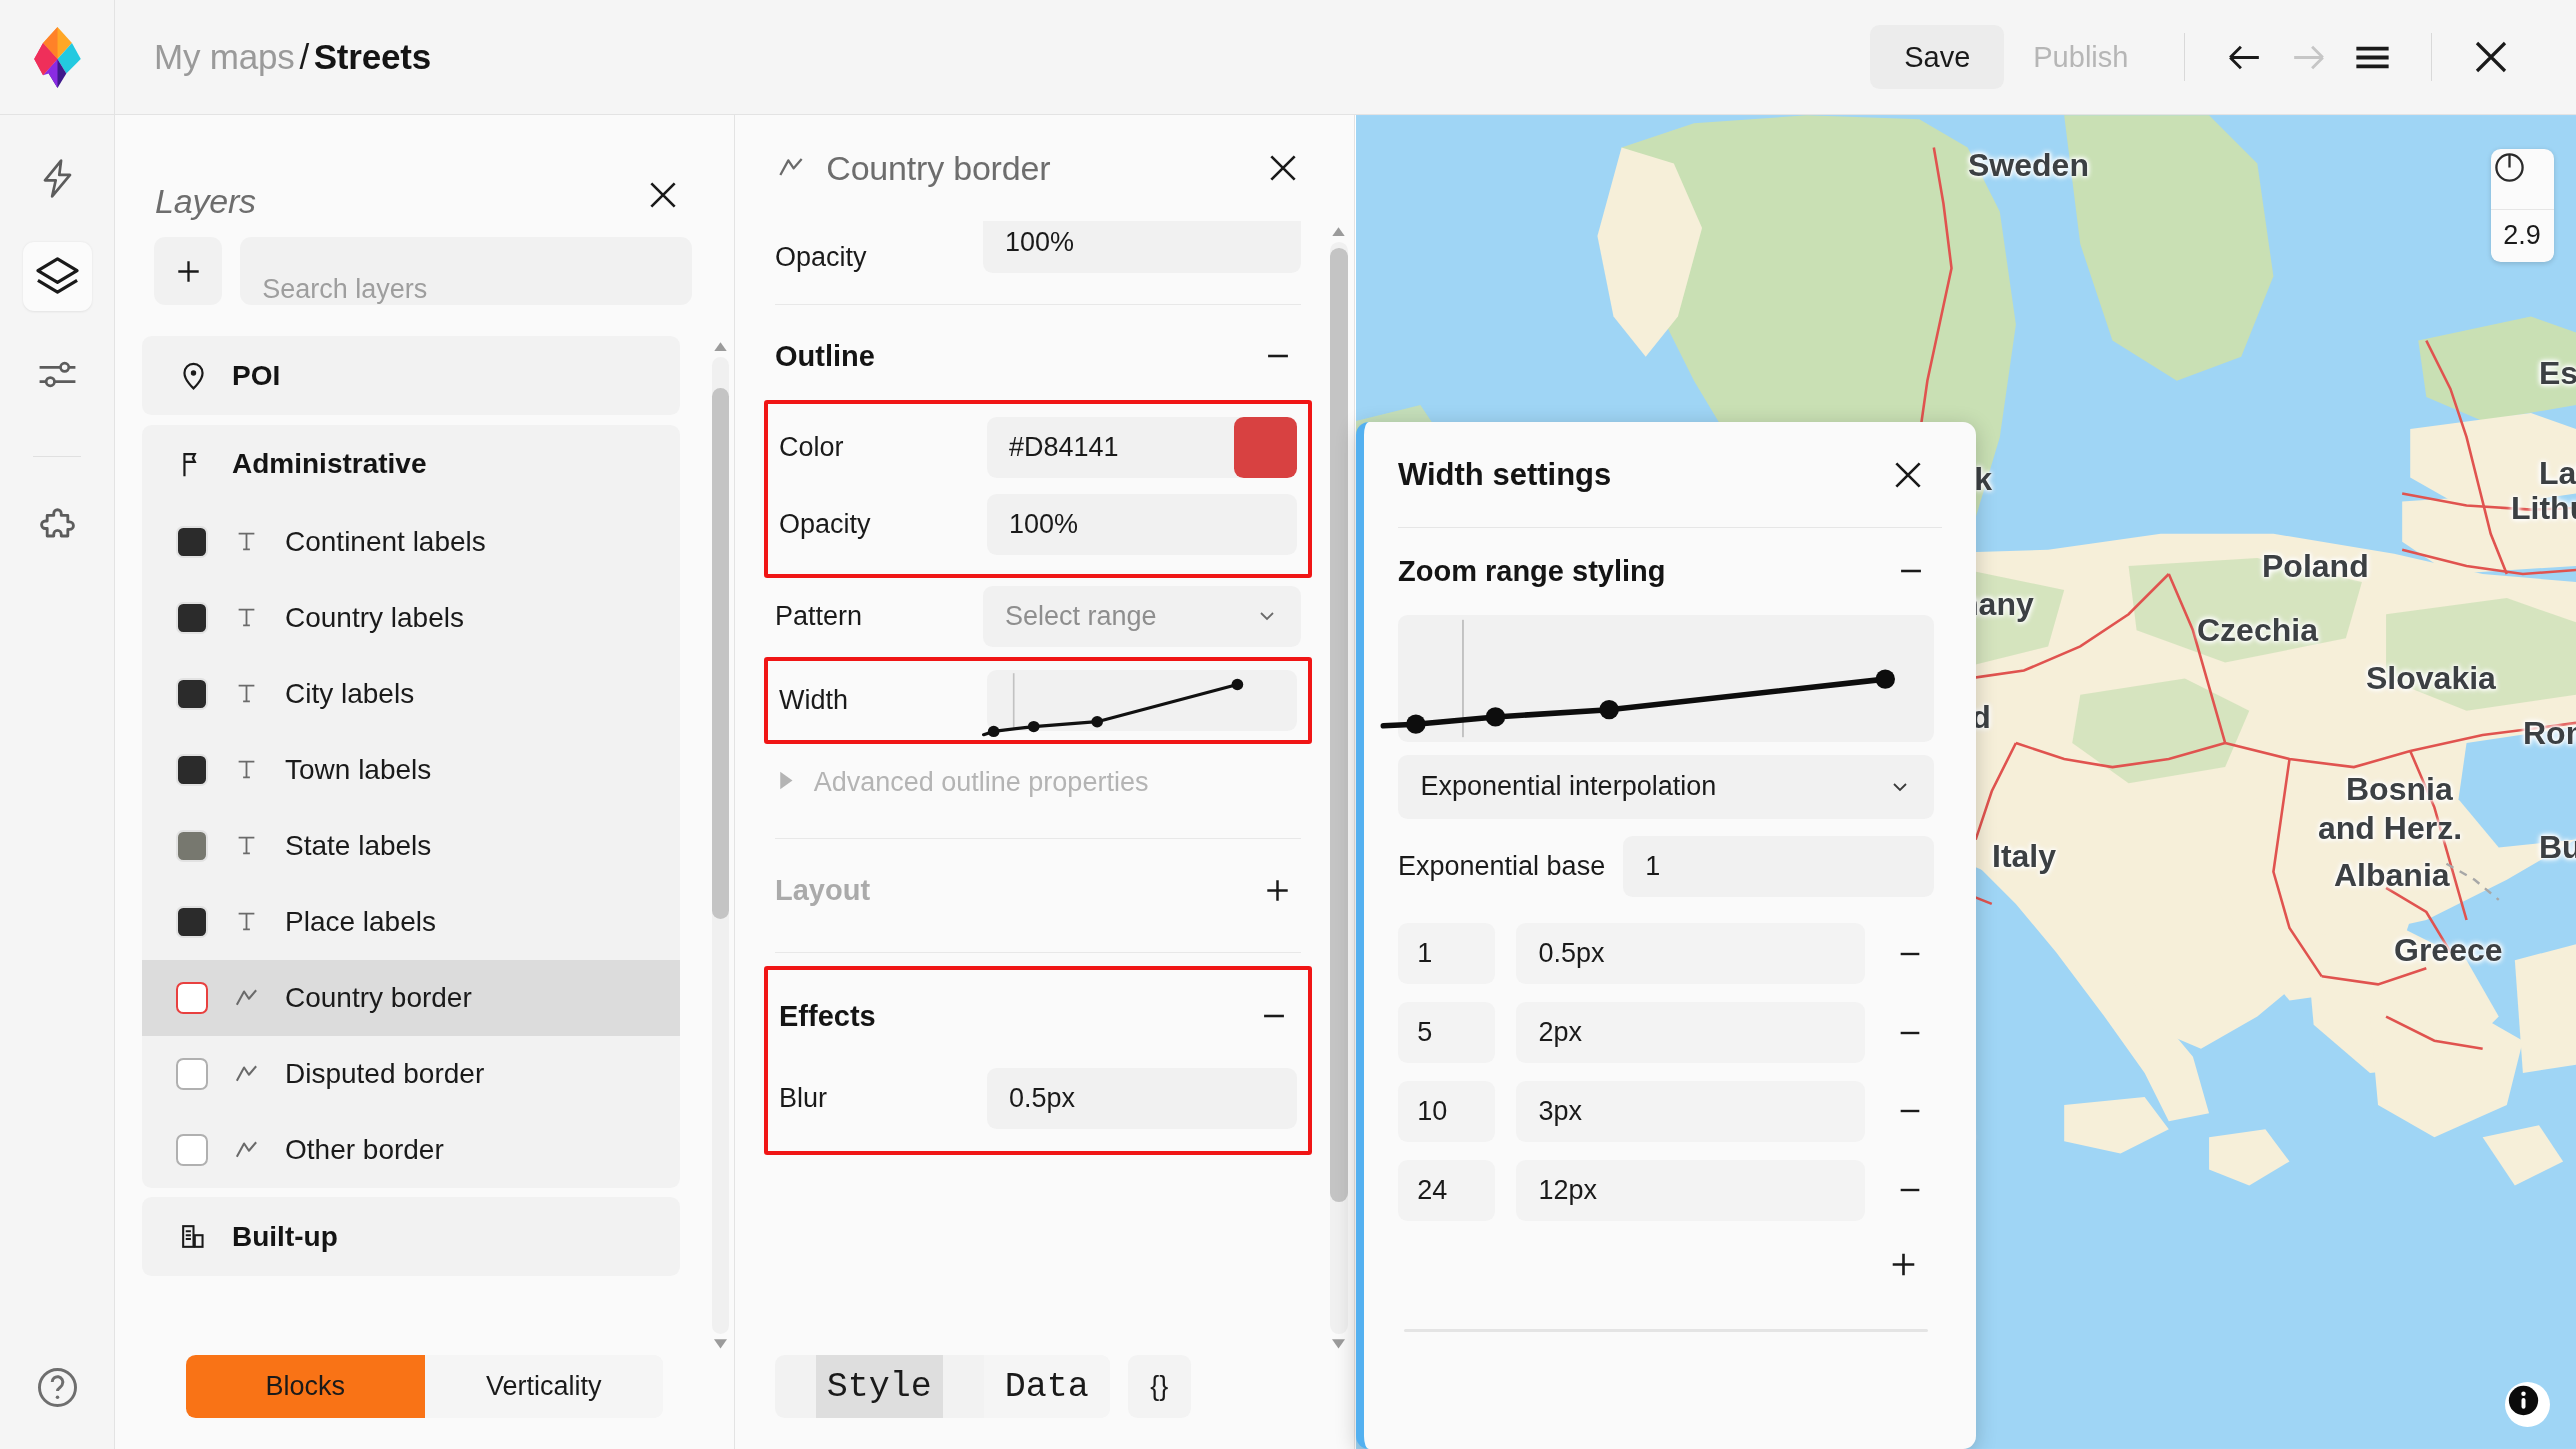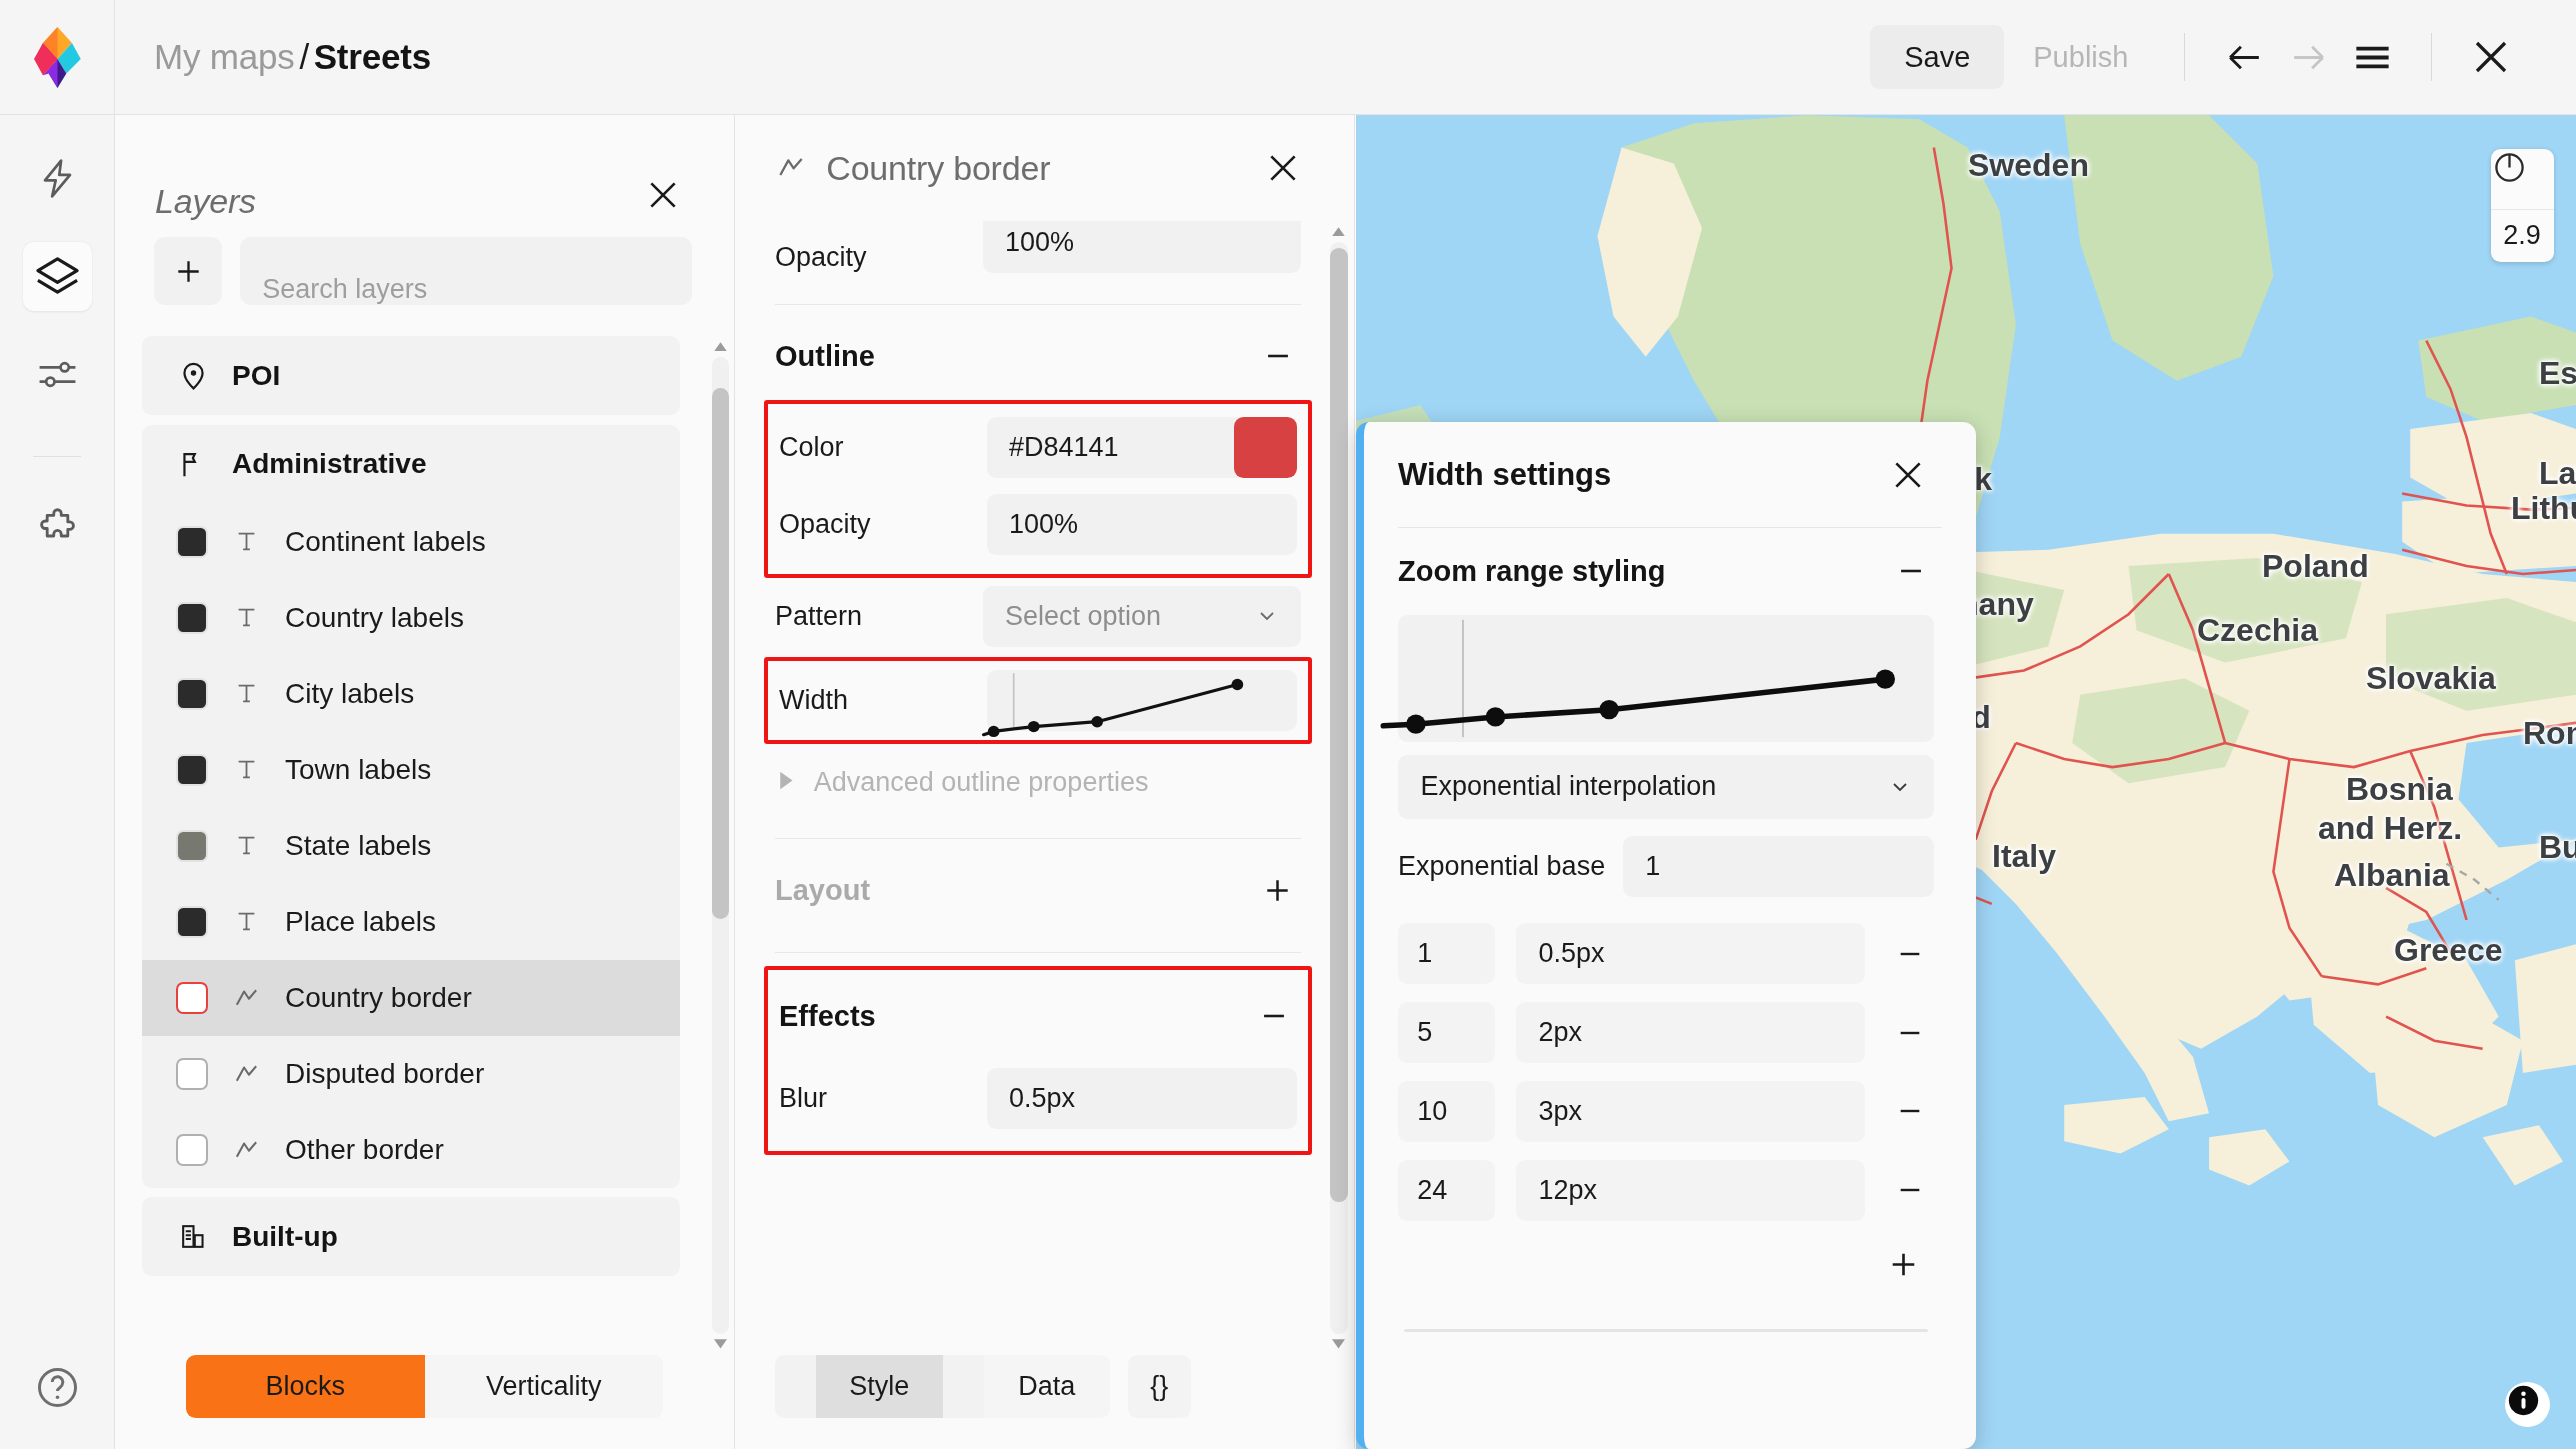--- a/index.html
+++ b/index.html
@@ -189,21 +189,21 @@
 
   .pscroll { position:absolute; top: 0; right: 6.4px; width: 17.7px; height: 100%; }
   .pscroll .track { position:absolute; top: 21px; bottom: 21px; left: 0; width: 17.7px; background: #f0f0f0; border-radius: 8.9px;}
   .pscroll .thumb { position:absolute; top: 27px; left: 0; width: 17.7px; height: 954px; background: #c4c4c4; border-radius: 8.9px;}
   .pscroll .arrow { position:absolute; left: 2.4px; }
   .pscroll .arrow.up { top: 3.2px; }
   .pscroll .arrow.down { bottom: 3.2px; }
 
   .props-foot { display:flex; align-items:center; gap: 17.7px; padding: 0 45px 31px 40px; }
   .seg2 { display:flex; width: 335px; height: 63px; border-radius: 9.7px; overflow:hidden; background:#f2f2f2; }
-  .seg2 button { flex:1; border:none; cursor:pointer; background:#f5f5f5; font-size:27px; color:#1a1a1a; font-family: Liberation Sans, sans-serif; margin-left: 41px;}
+  .seg2 button { flex:1; border:none; cursor:pointer; background:#f5f5f5; font-size:35px; color:#1a1a1a; font-family: Liberation Mono, monospace; margin-left: 41px;}
   .seg2 button.active { background:#dedede; }
   .code-btn {
     width: 63px; height: 63px; border-radius: 9.7px; background:#f3f3f3;
     border:none; cursor:pointer; font-size: 27px; color:#1a1a1a; font-family: inherit;
   }
 
   
   .map {
     position: absolute; top: 115px; left: 1356px; width: 1220px; height: 1334px;
     overflow: hidden; background: #aadaff;
@@ -566,21 +566,21 @@
           </div>
           <div class="prop-row">
             <span class="prop-label">Opacity</span>
             <span class="field">100%</span>
           </div>
         </div>
 
         <div class="prop-row">
           <span class="prop-label">Pattern</span>
           <span class="field select">
-            <span>Select option</span>
+            <span>Select range</span>
             <svg width="24" height="24" viewBox="0 0 24 24" fill="none" stroke="#6a6a6a" stroke-width="1.8">
                 <path d="M6 9l6 6 6-6"></path>
               </svg>
           </span>
         </div>
 
         <div class="hl hl-pad" style="padding:6.4px 11.3px;margin-top:2px">
           <div class="prop-row" style="height:66px">
             <span class="prop-label">Width</span>
             <span class="field graph">

